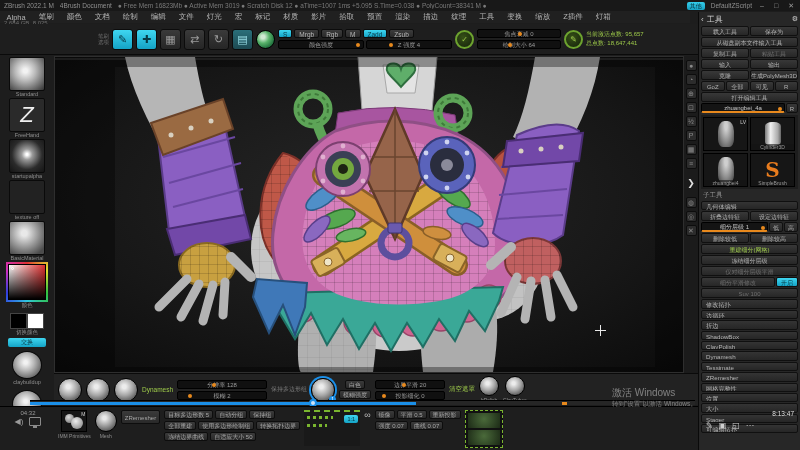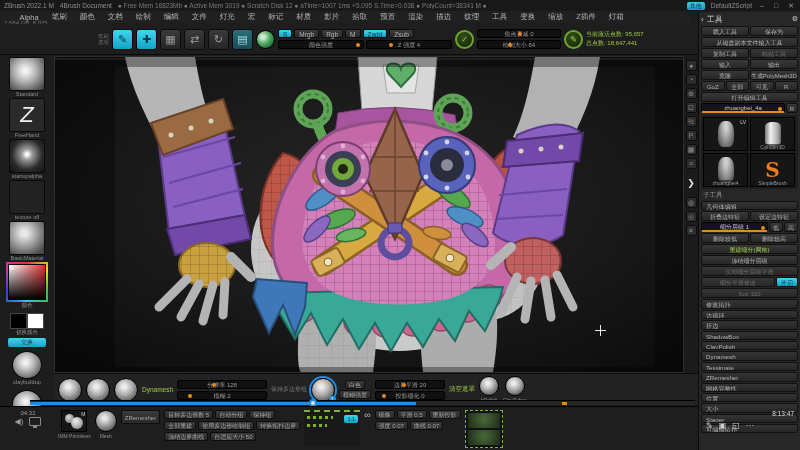--- a/index.html
+++ b/index.html
@@ -8,21 +8,21 @@
 #root{position:relative;width:800px;height:450px;background:#1d1d1d;color:#b0b0b0;font-size:7px;}
 .abs{position:absolute;}
 .nw{white-space:nowrap;overflow:hidden;}
 
 #titlebar{left:0;top:0;width:800px;height:11px;background:#181818;display:flex;align-items:center;gap:6px;padding:0 4px;font-size:6.5px;color:#8f8f8f;}
 #titlebar .stats{color:#7a7a7a;}
 #titlebar .grow{flex:1;}
 .tchip{background:linear-gradient(#35cdea,#17a0c2);color:#05323d;border-radius:2px;padding:0 3px;height:8px;line-height:8px;font-size:6px;}
 .winbtn{color:#9a9a9a;font-size:7px;padding:0 2px;}
 #memline{left:4px;top:20px;font-size:6px;color:#6f6f6f;}
-#menubar{left:0;top:11px;width:690px;height:12px;display:flex;align-items:center;padding-left:13px;background:#202020;}
+#menubar{left:0;top:11px;width:690px;height:12px;display:flex;align-items:center;padding-left:0;background:#202020;}
 #menubar .mi{font-size:7.5px;color:#b5b5b5;padding:0 6.5px;}
 
 #topshelf{left:0;top:24px;width:698px;height:31px;background:#1e1e1e;border-bottom:1px solid #0a0a0a;display:flex;align-items:center;gap:3px;padding:0 2px 0 98px;}
 .grplabel{font-size:5.5px;color:#6d6d6d;line-height:6px;text-align:center;}
 .icobtn{width:21px;height:21px;border-radius:3px;background:linear-gradient(#3a3a3a,#262626);border:1px solid #0c0c0c;color:#9a9a9a;font-size:11px;display:flex;align-items:center;justify-content:center;}
 .icobtn.on{background:linear-gradient(#3fd6f0,#14a3c6);color:#073a46;}
 .icobtn.teal{background:linear-gradient(#2a6f7a,#1d4a52);color:#9adfe8;}
 .globe{width:19px;height:19px;border-radius:50%;background:radial-gradient(circle at 35% 35%,#cfe9d2 12%,#58b26a 40%,#1f6f3c 75%,#0c3d22);border:1px solid #000;}
 .modecol{display:flex;flex-direction:column;gap:2px;}
 .moderow{display:flex;gap:2px;}
@@ -715,20 +715,24 @@
         <span class="minibtn">强度 0.07</span>
         <span class="minibtn">曲线 0.07</span>
       </div>
     </div>
     <div class="prevbox">
         <i></i>
         <i></i>
       </div>
   </div>
 
+  <div id="watermark" class="abs">
+    <div class="w1">激活 Windows</div>
+    <div class="w2">转到"设置"以激活 Windows。</div>
+  </div>
   <div id="recbar" class="abs">
     <div class="timer">8:13:47</div>
     <div class="icons">
       <span>✎</span>
       <span>▣</span>
       <span>◱</span>
       <span>⋯</span>
     </div>
   </div>
 

